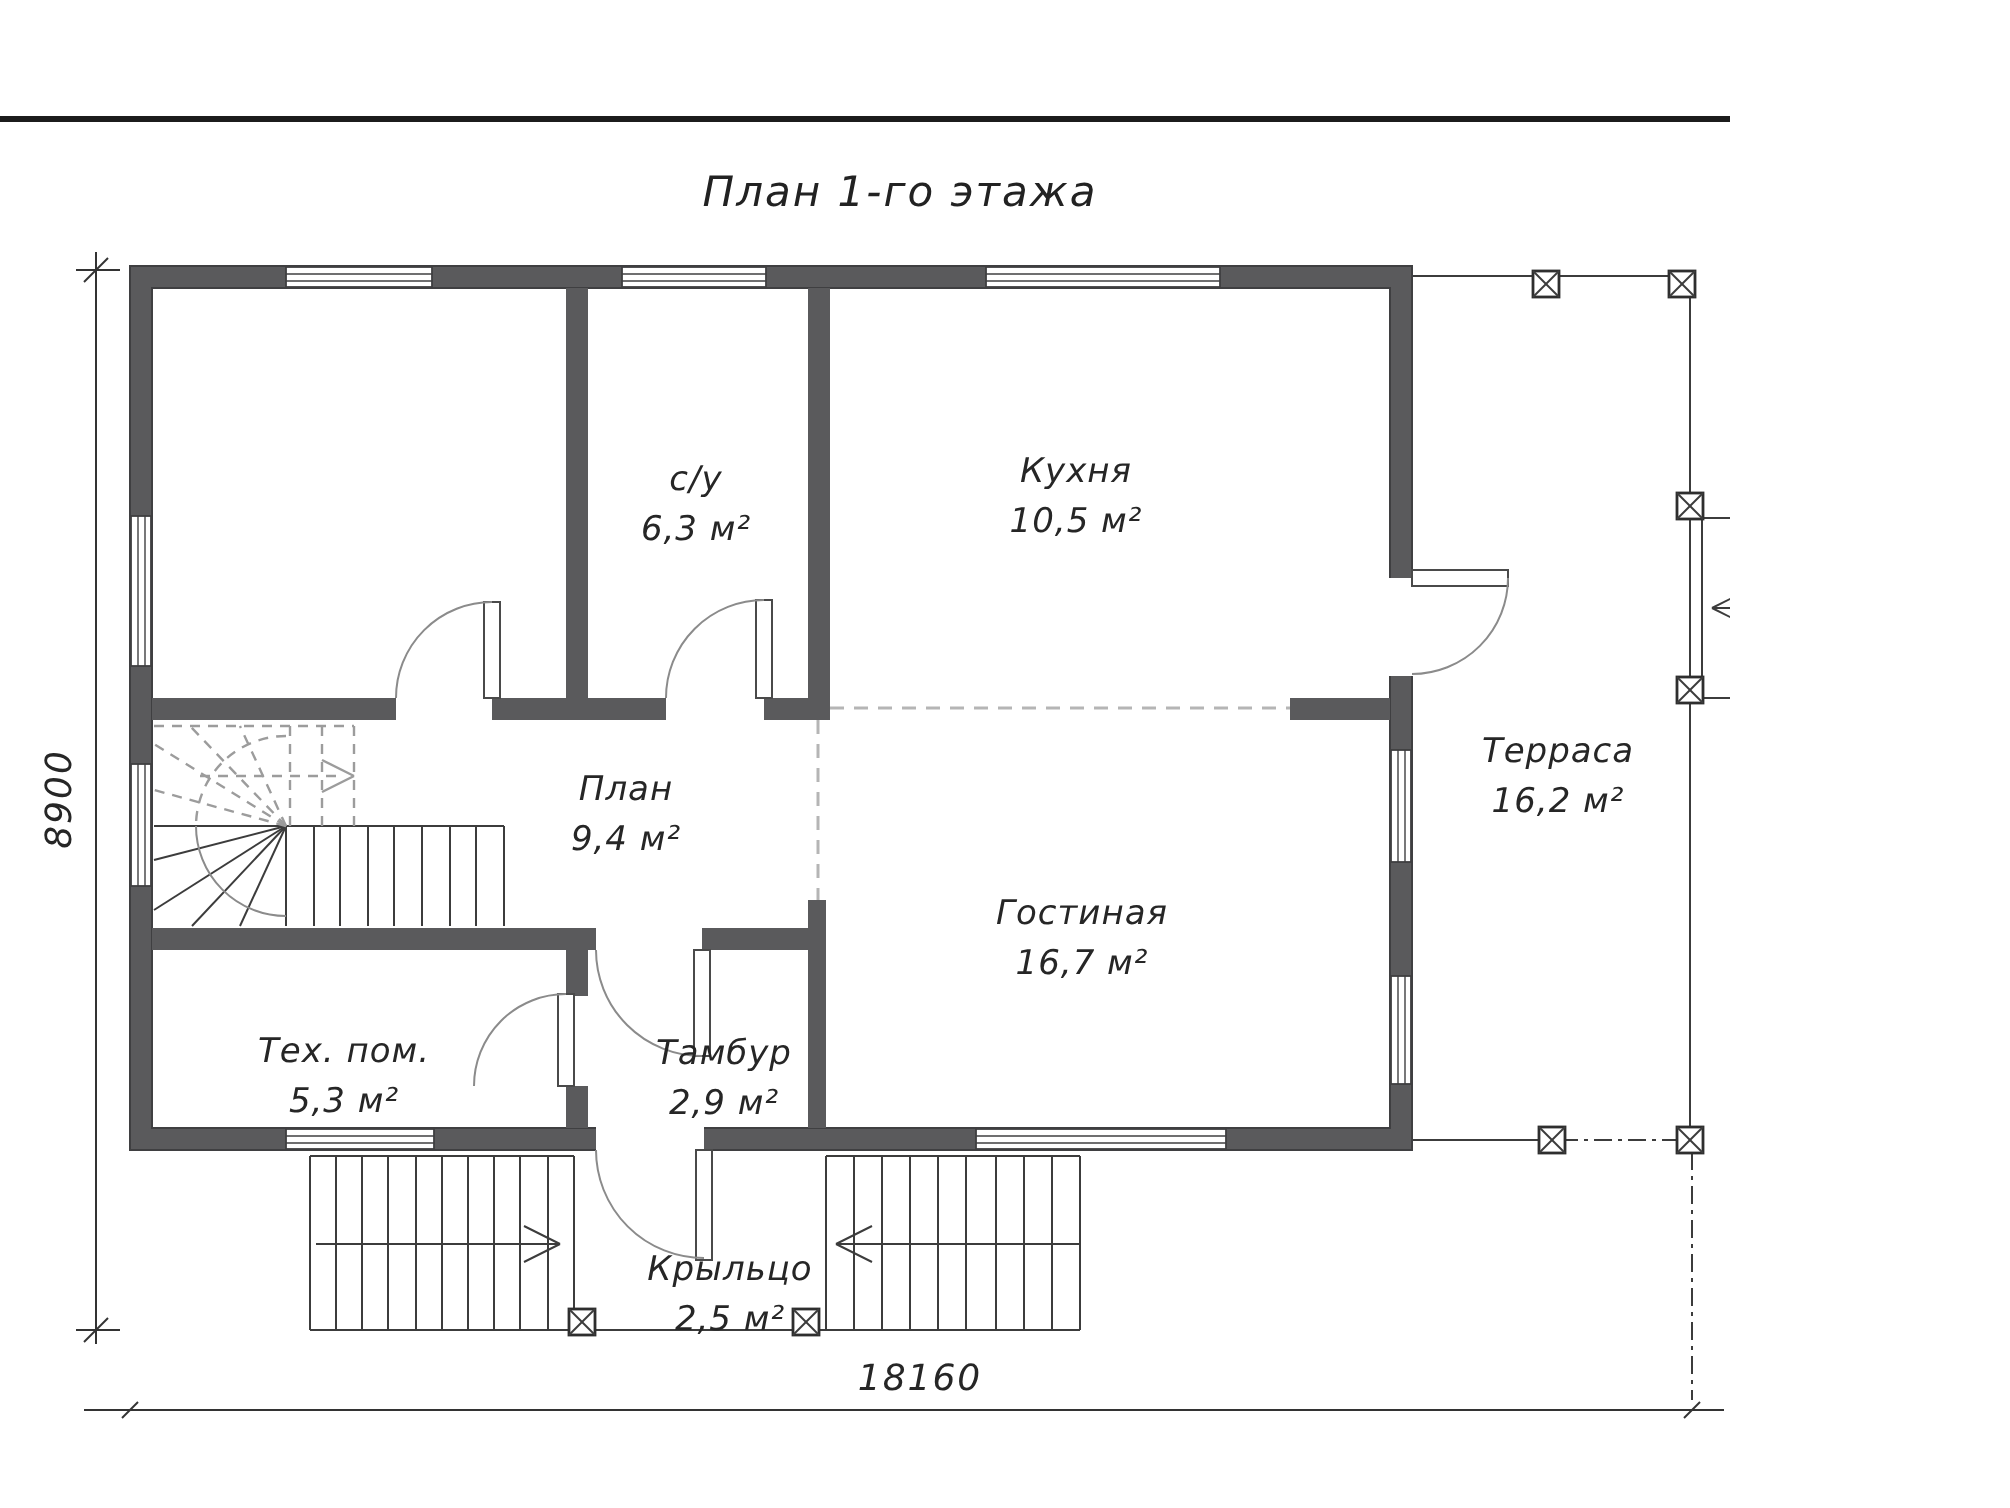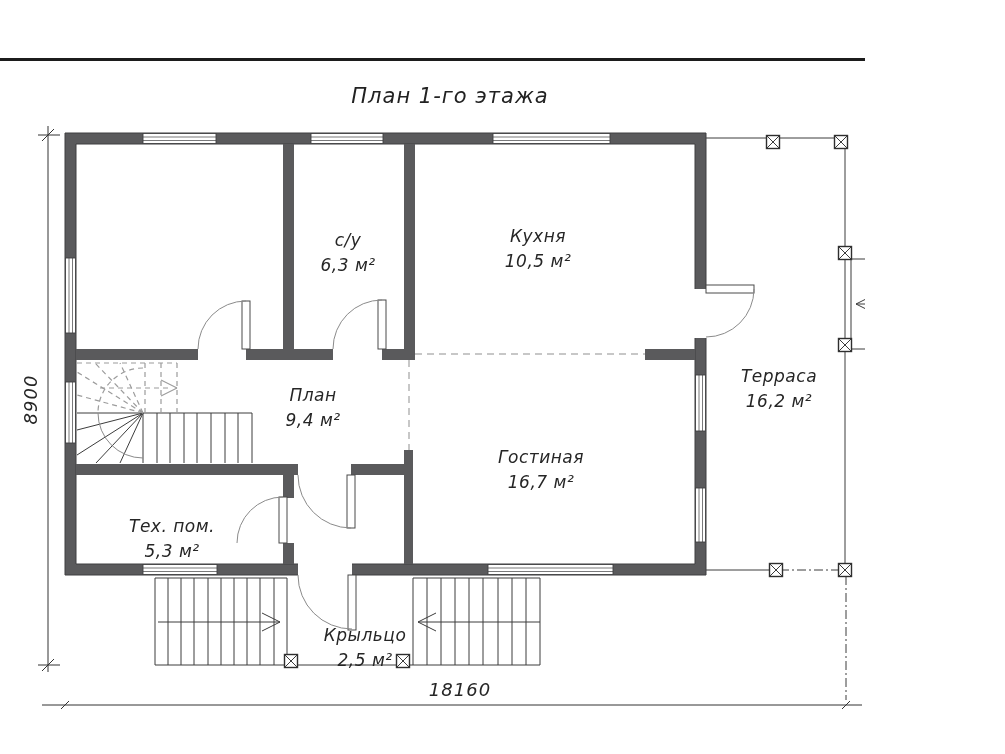--- a/index.html
+++ b/index.html
@@ -300,20 +300,24 @@
     <div>9,4 м²</div>
   </div>
   <div class="room-label" style="left:541px;top:445px;">
     <div>Гостиная</div>
     <div>16,7 м²</div>
   </div>
   <div class="room-label" style="left:172px;top:498px;margin-top:16px;">
     <div>Тех. пом.</div>
     <div>5,3 м²</div>
   </div>
+  <div class="room-label" style="left:362px;top:515px;">
+    <div>Тамбур</div>
+    <div>2,9 м²</div>
+  </div>
   <div class="room-label" style="left:365px;top:623px;">
     <div>Крыльцо</div>
     <div>2,5 м²</div>
   </div>
 
   <div class="dim-label dim-h">18160</div>
   <div class="dim-label dim-v">8900</div>
 
 </div>
 

